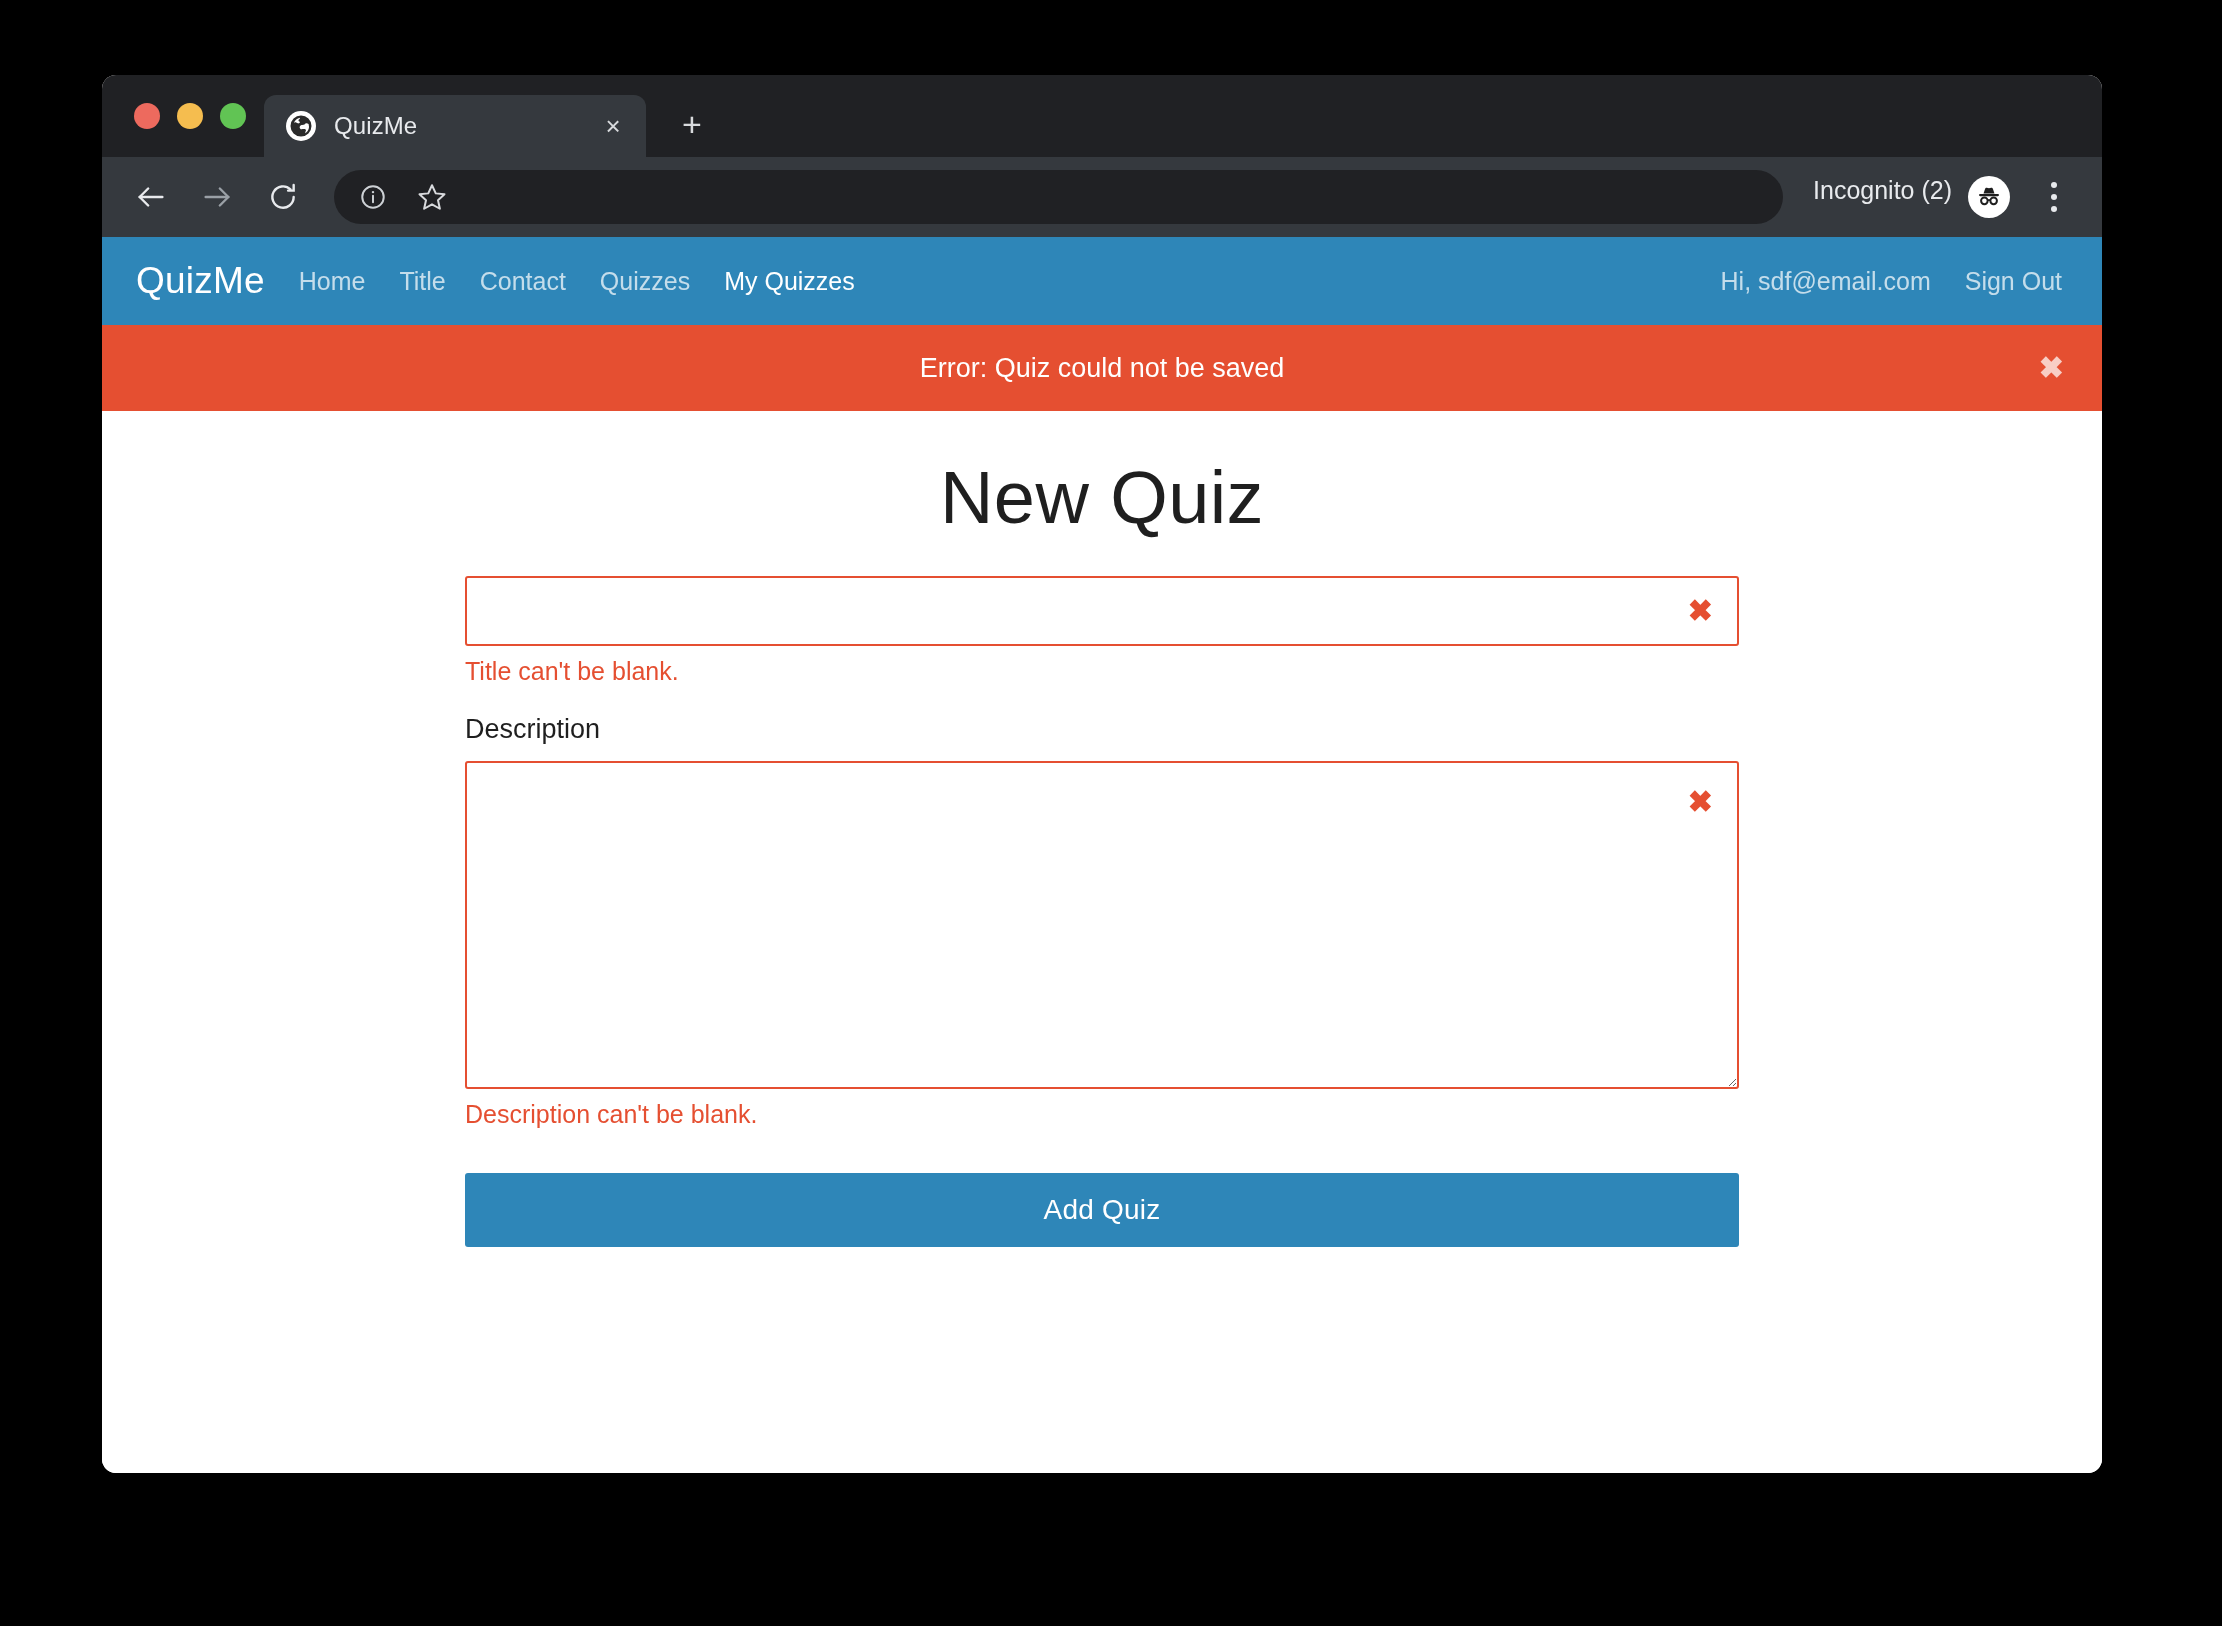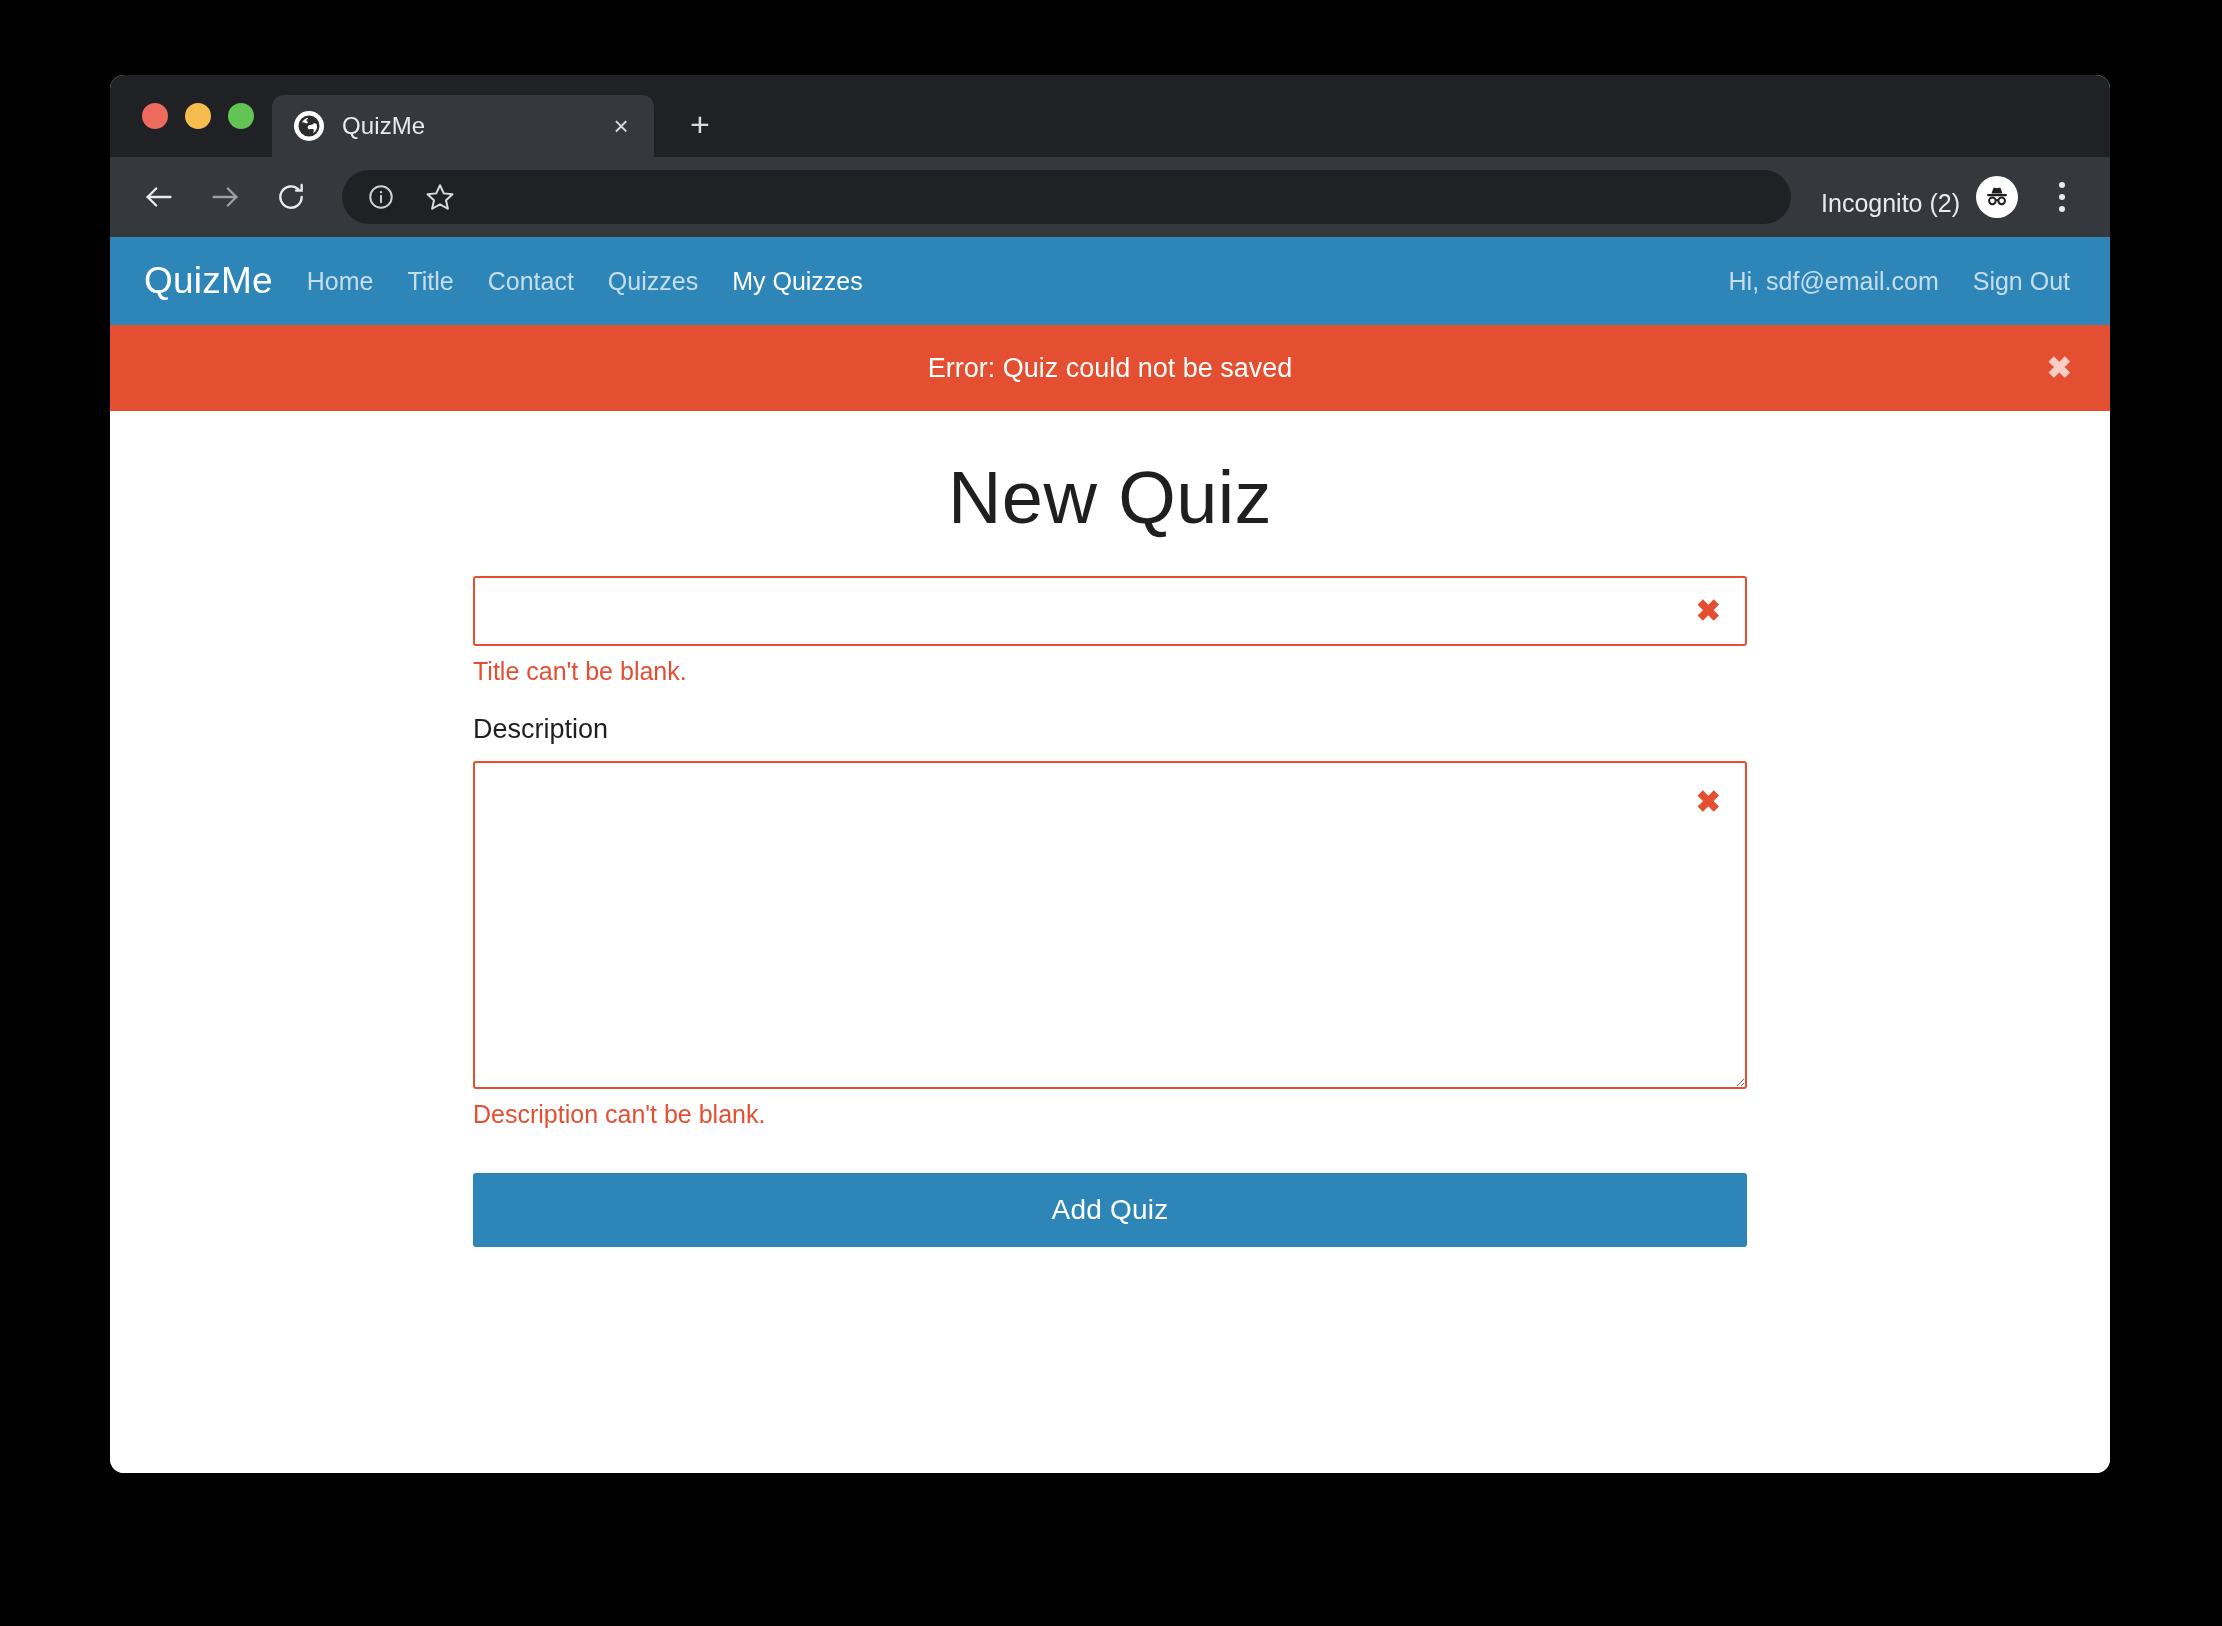--- a/index.html
+++ b/index.html
@@ -9,21 +9,21 @@
     background: #000000;
     width: 2222px;
     height: 1626px;
     overflow: hidden;
     font-family: "Liberation Sans", sans-serif;
   }
 
   
   #browser-window {
     position: absolute;
-    left: 110px;
+    left: 102px;
     top: 75px;
     width: 2000px;
     height: 1398px;
     background: #ffffff;
     border-radius: 14px;
     overflow: hidden;
     box-shadow: 0 0 0 0 rgba(0,0,0,0);
   }
 
   
@@ -162,21 +162,21 @@
     height: 48px;
     display: flex;
     align-items: center;
     justify-content: center;
     color: #d8dadd;
     cursor: pointer;
     margin-right: 4px;
   }
   #profile-chip {
     display: flex;
-    align-items: flex-end;
+    align-items: flex-start;
     flex: 0 0 auto;
     margin-left: 30px;
     cursor: pointer;
   }
   #profile-label {
     color: #e8eaed;
     font-size: 25px;
     margin-right: 16px;
     white-space: nowrap;
   }

